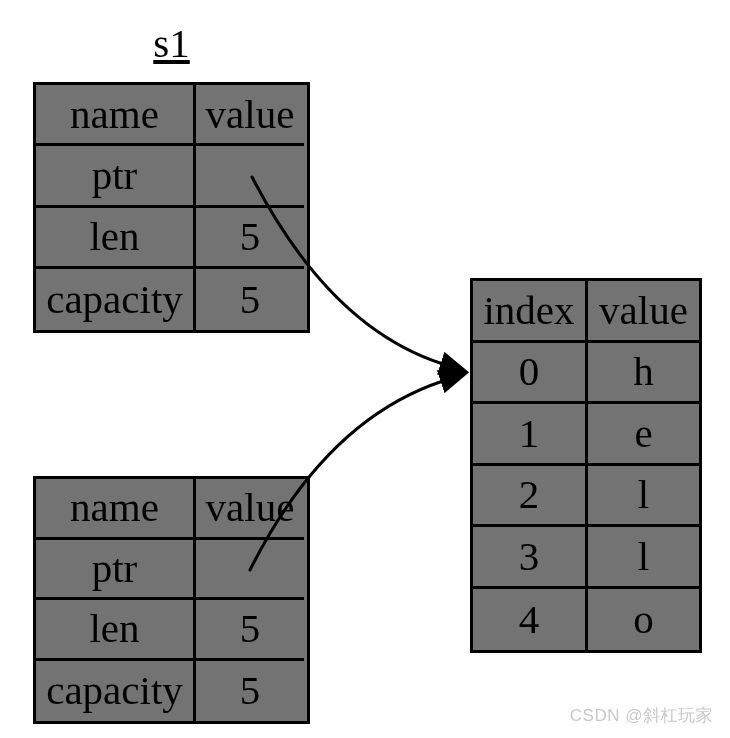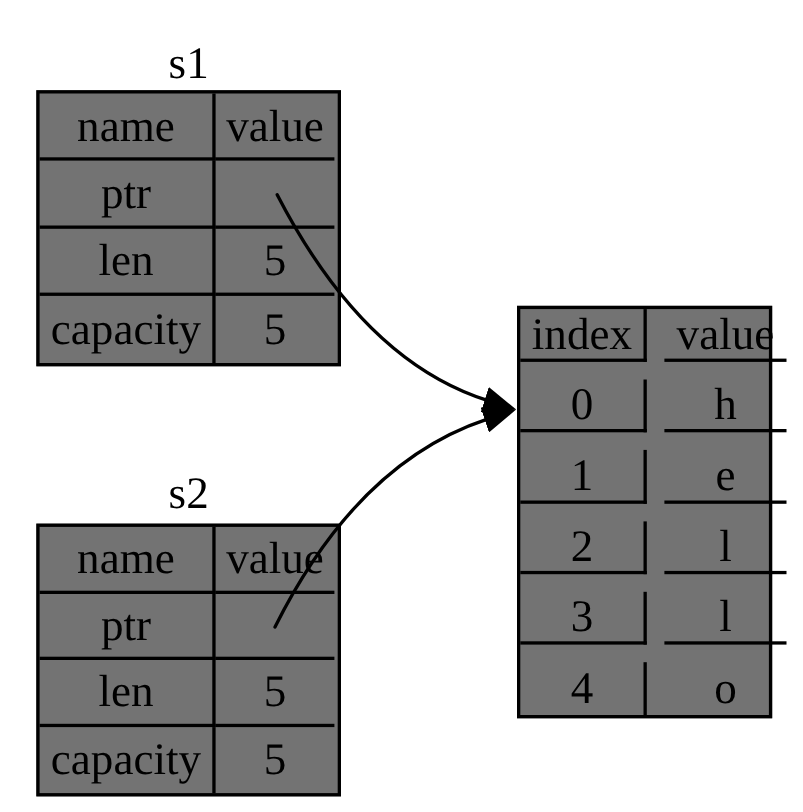--- a/index.html
+++ b/index.html
@@ -37,33 +37,33 @@
   .tbl-s1 { left: 33px; top: 82px;  width: 277px; height: 251px;
             grid-template-columns: 160px 108px; grid-template-rows: repeat(4, 1fr); }
   
   .tbl-s2 { left: 33px; top: 476px; width: 277px; height: 248px;
             grid-template-columns: 160px 108px; grid-template-rows: repeat(4, 1fr); }
   .tbl-s1 .cell:nth-child(n+7),
   .tbl-s2 .cell:nth-child(n+7) { border-bottom: none; }
 
   
   .tbl-heap { left: 470px; top: 278px; width: 232px; height: 375px;
-              grid-template-columns: 115px 111px; grid-template-rows: repeat(6, 1fr); gap: 16px; }
+              grid-template-columns: 115px 111px; grid-template-rows: repeat(6, 1fr); }
   .tbl-heap .cell:nth-child(n+11) { border-bottom: none; }
 
   .tbl-title {
     position: absolute;
     left: 33px;
     width: 277px;
     height: 34px;
     line-height: 34px;
     text-align: center;
     font-size: 41px;
   }
-  .title-s1 { top: 40px; }
+  .title-s1 { top: 26px; text-decoration: underline; }
   .title-s2 { top: 431px; }
 
   .arrows {
     position: absolute;
     left: 0; top: 0;
     width: 730px; height: 738px;
     pointer-events: none;
   }
   .arrow-path {
     fill: none;
@@ -93,21 +93,20 @@
     <div class="cell c1">name</div>
     <div class="cell c2">value</div>
     <div class="cell c1">ptr</div>
     <div class="cell c2"></div>
     <div class="cell c1">len</div>
     <div class="cell c2">5</div>
     <div class="cell c1">capacity</div>
     <div class="cell c2">5</div>
   </div>
 
-  <div class="tbl-title title-s2">s2</div>
 
   <div class="tbl tbl-s2">
     <div class="cell c1">name</div>
     <div class="cell c2">value</div>
     <div class="cell c1">ptr</div>
     <div class="cell c2"></div>
     <div class="cell c1">len</div>
     <div class="cell c2">5</div>
     <div class="cell c1">capacity</div>
     <div class="cell c2">5</div>
@@ -131,14 +130,15 @@
   <svg class="arrows" viewBox="0 0 730 738" xmlns="http://www.w3.org/2000/svg">
     <defs>
       <marker id="ah" viewBox="0 0 10 8" refX="0.8" refY="4" markerWidth="10" markerHeight="8" orient="auto">
         <path d="M0,0 L10,4 L0,8 Z" fill="#000000"></path>
       </marker>
     </defs>
     <path class="arrow-path" d="M252,177 Q330,328 443,364" marker-end="url(#ah)"></path>
     <path class="arrow-path" d="M250,570 Q325,420 443,381" marker-end="url(#ah)"></path>
   </svg>
 
+  <div class="watermark">CSDN @斜杠玩家</div>
 
 </div>
 
 </body></html>

